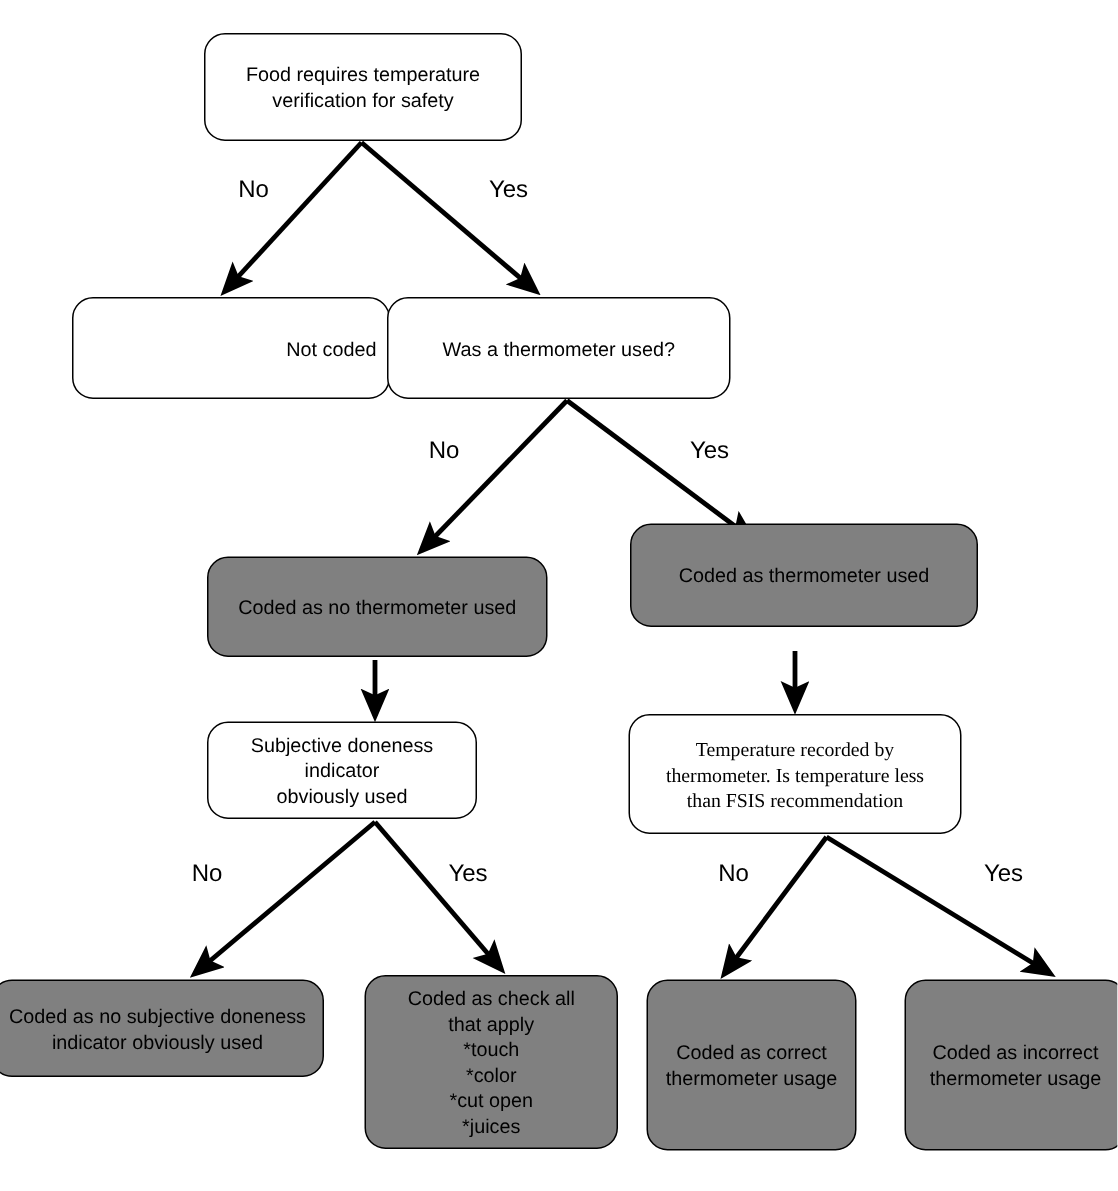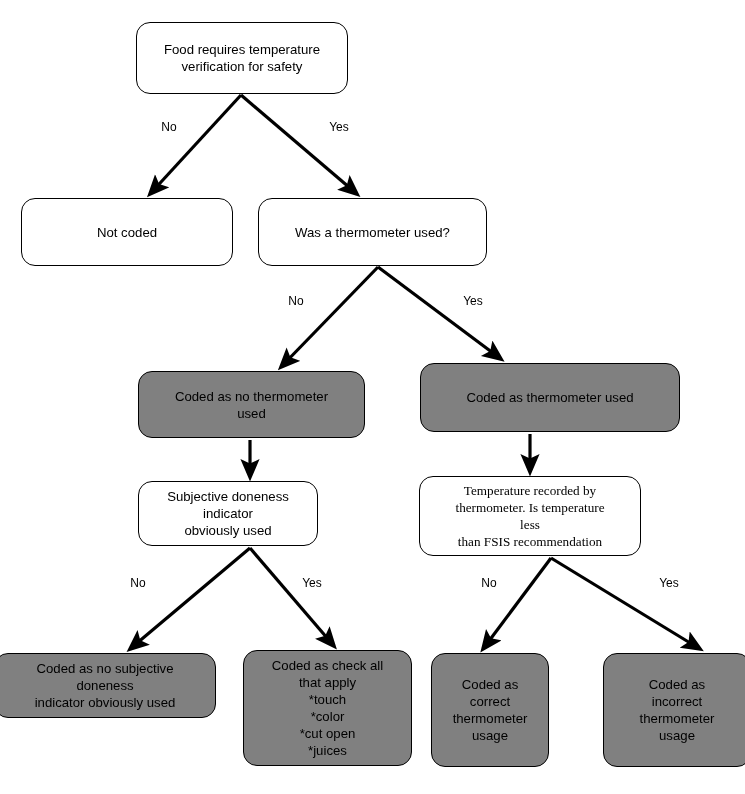--- a/index.html
+++ b/index.html
@@ -29,35 +29,35 @@
     box-sizing: border-box;
     border: 1.6px solid #000000;
     border-radius: 14px;
     display: flex;
     align-items: center;
     justify-content: center;
     text-align: center;
     color: #000000;
     font-size: 13.2px;
     line-height: 17px;
-    padding: 4px 24px;
+    padding: 4px 8px;
   }
   .node.white {
     background: #ffffff;
   }
   .node.gray {
     background: #808080;
   }
   .node-label {
     display: block;
     white-space: pre-line;
   }
   .edge-label {
     position: absolute;
-    font-size: 12px;
+    font-size: 16px;
     line-height: 16px;
     color: #000000;
     white-space: nowrap;
     transform: translate(-50%, -50%);
   }
 </style>
 </head>
 <body>
 
 <div id="canvas">
@@ -80,30 +80,30 @@
         <line x1="551" y1="558" x2="483" y2="649" stroke="#000000" stroke-width="3.2" marker-end="url(#arrowhead)"></line>
         <line x1="551" y1="558" x2="700" y2="649" stroke="#000000" stroke-width="3.2" marker-end="url(#arrowhead)"></line>
       </g>
   </svg>
 
   <div id="nodes-layer">
       <div class="node white" style="left: 136px; top: 22px; width: 212px; height: 72px;">
         <span class="node-label">Food requires temperature
 verification for safety</span>
       </div>
-      <div class="node white" style="left: 21px; top: 198px; width: 212px; height: 68px;">
+      <div class="node white" style="left: 48px; top: 198px; width: 212px; height: 68px; justify-content: flex-end;">
         <span class="node-label">Not coded</span>
       </div>
       <div class="node white" style="left: 258px; top: 198px; width: 229px; height: 68px; align-items: center;">
         <span class="node-label">Was a thermometer used?</span>
       </div>
       <div class="node gray" style="left: 138px; top: 371px; width: 227px; height: 67px;">
         <span class="node-label">Coded as no thermometer used</span>
       </div>
-      <div class="node gray" style="left: 420px; top: 363px; width: 260px; height: 69px;">
+      <div class="node gray" style="left: 420px; top: 349px; width: 232px; height: 69px;">
         <span class="node-label">Coded as thermometer used</span>
       </div>
       <div class="node white" style="left: 138px; top: 481px; width: 180px; height: 65px;">
         <span class="node-label">Subjective doneness indicator
 obviously used</span>
       </div>
       <div class="node white" style="left: 419px; top: 476px; width: 222px; height: 80px; font-family: Liberation Serif, serif;">
         <span class="node-label">Temperature recorded by
 thermometer. Is temperature less
 than FSIS recommendation</span>
@@ -113,21 +113,21 @@
 indicator obviously used</span>
       </div>
       <div class="node gray" style="left: 243px; top: 650px; width: 169px; height: 116px;">
         <span class="node-label">Coded as check all
 that apply
 *touch
 *color
 *cut open
 *juices</span>
       </div>
-      <div class="node gray" style="left: 431px; top: 653px; width: 118px; height: 114px; align-items: center;">
+      <div class="node gray" style="left: 431px; top: 653px; width: 140px; height: 114px; align-items: center;">
         <span class="node-label">Coded as correct
 thermometer usage</span>
       </div>
       <div class="node gray" style="left: 603px; top: 653px; width: 148px; height: 114px;">
         <span class="node-label">Coded as incorrect
 thermometer usage</span>
       </div>
     </div>
   <div id="labels-layer">
       <div class="edge-label" style="left: 169px; top: 127px;">No</div>

